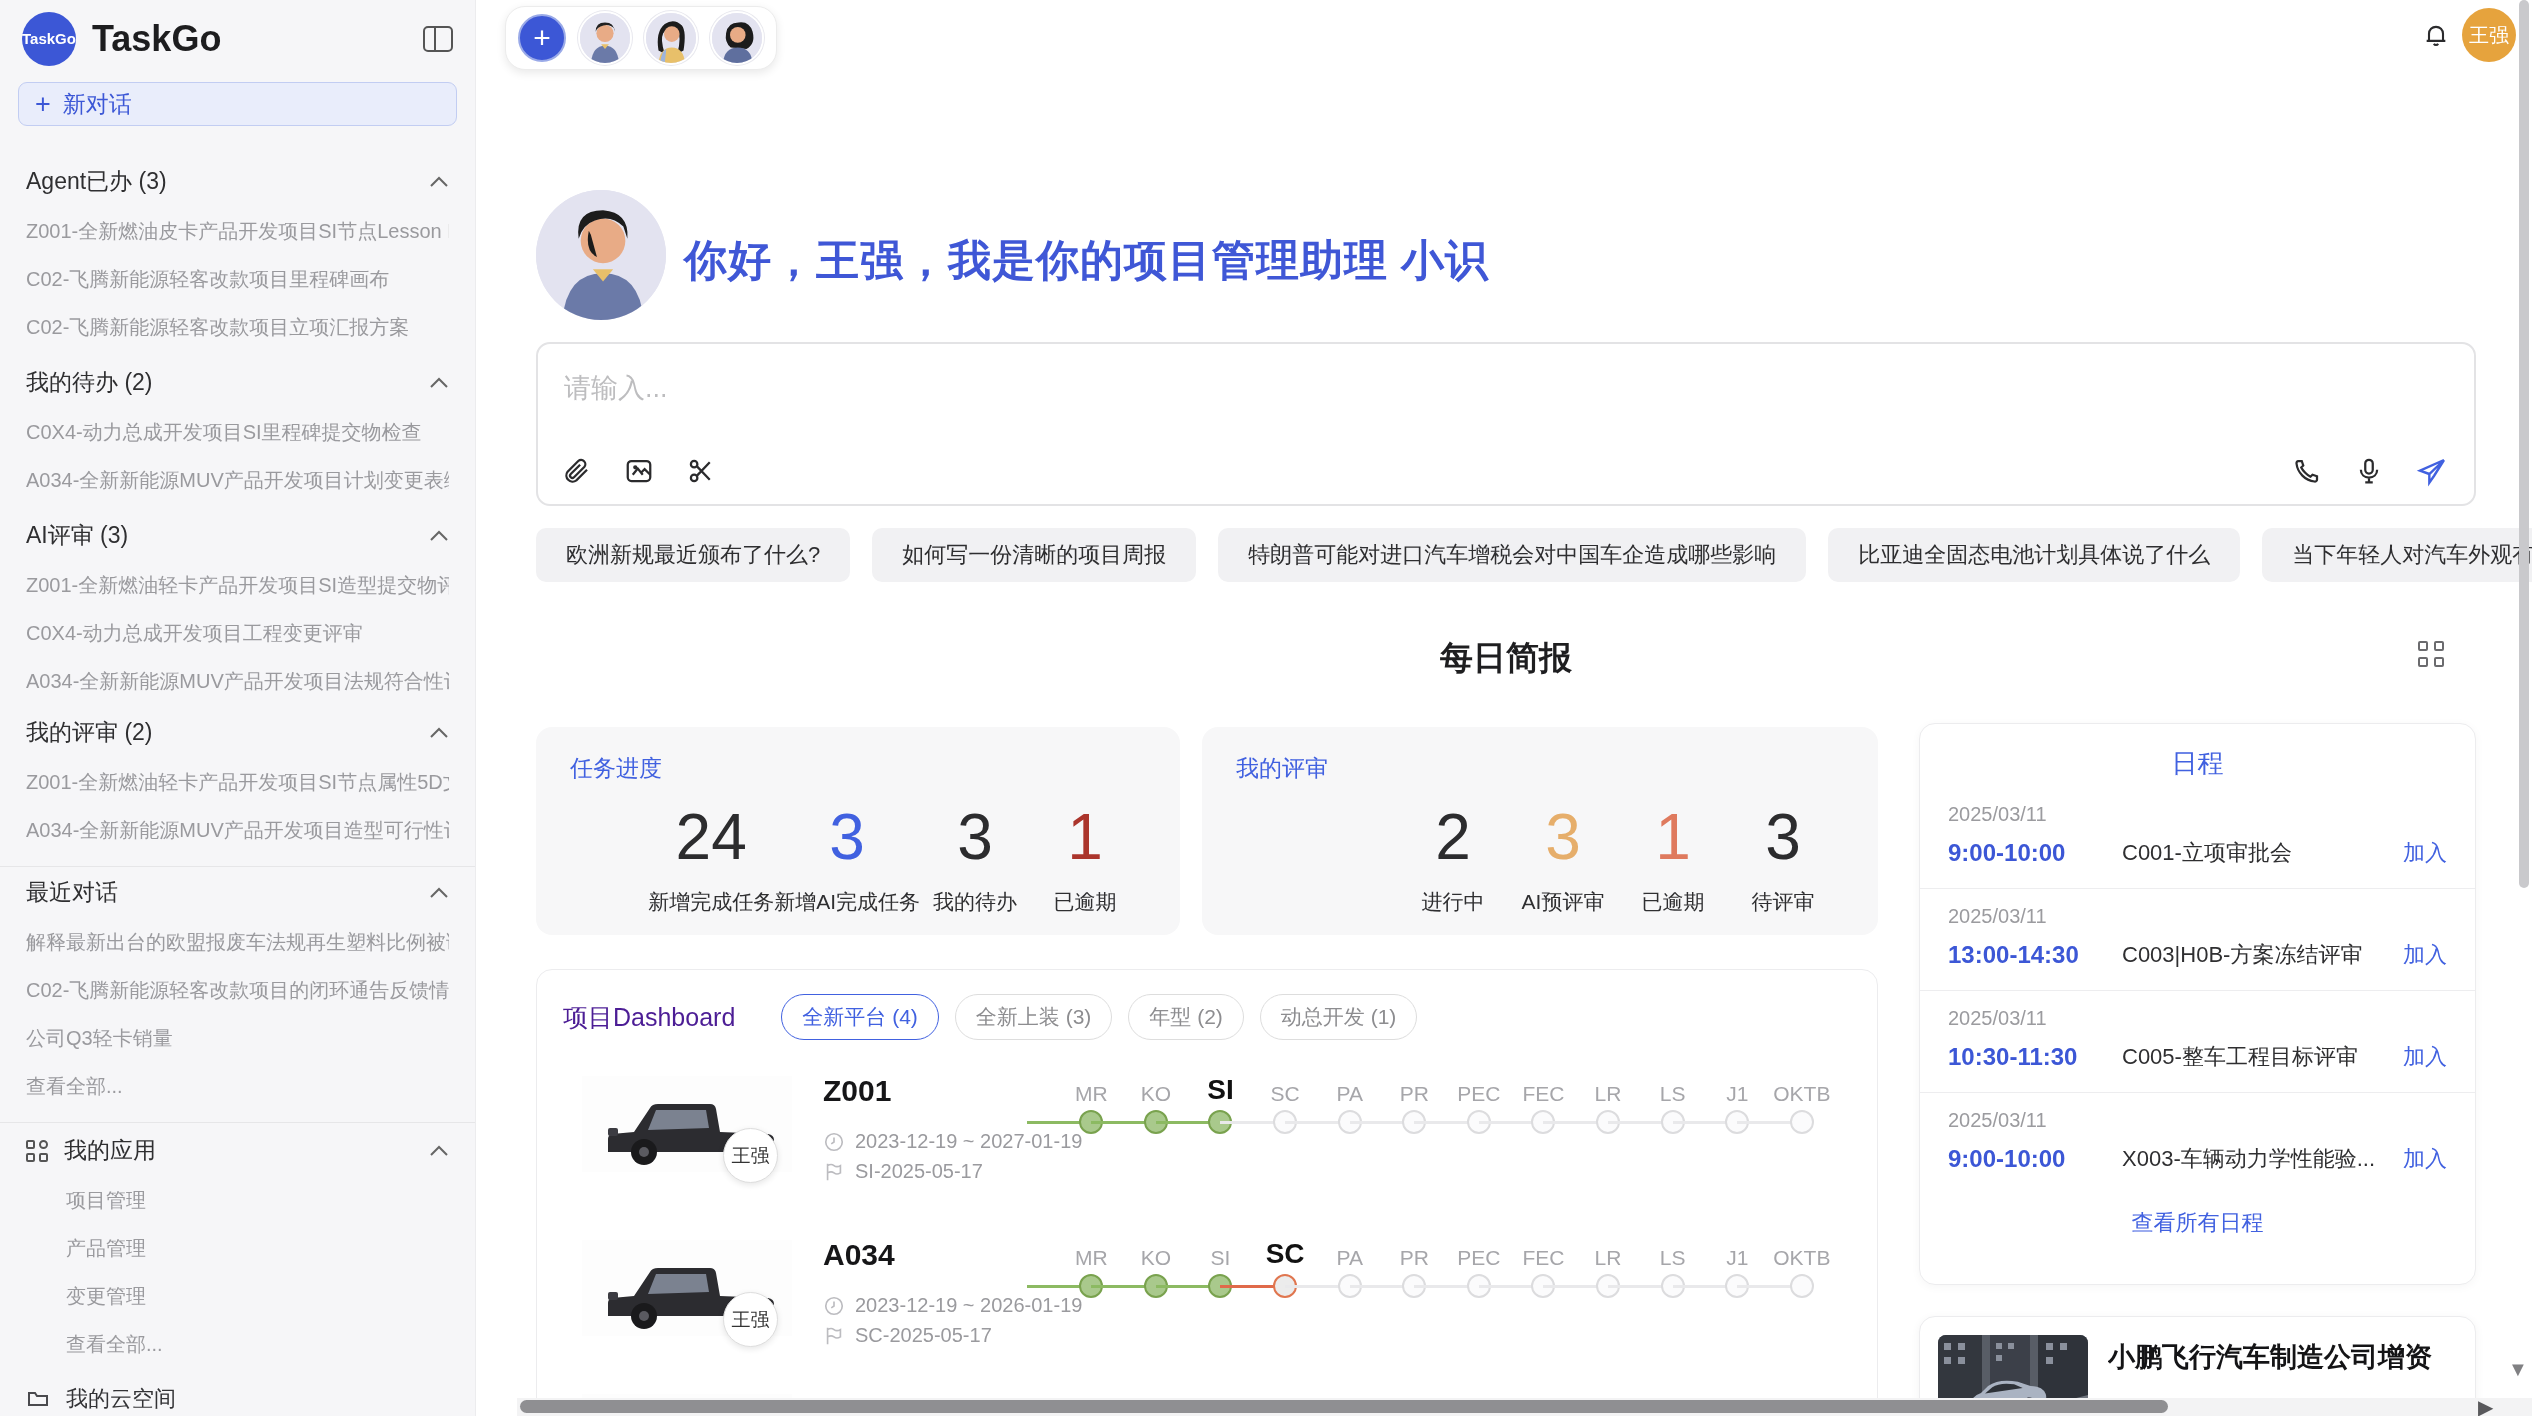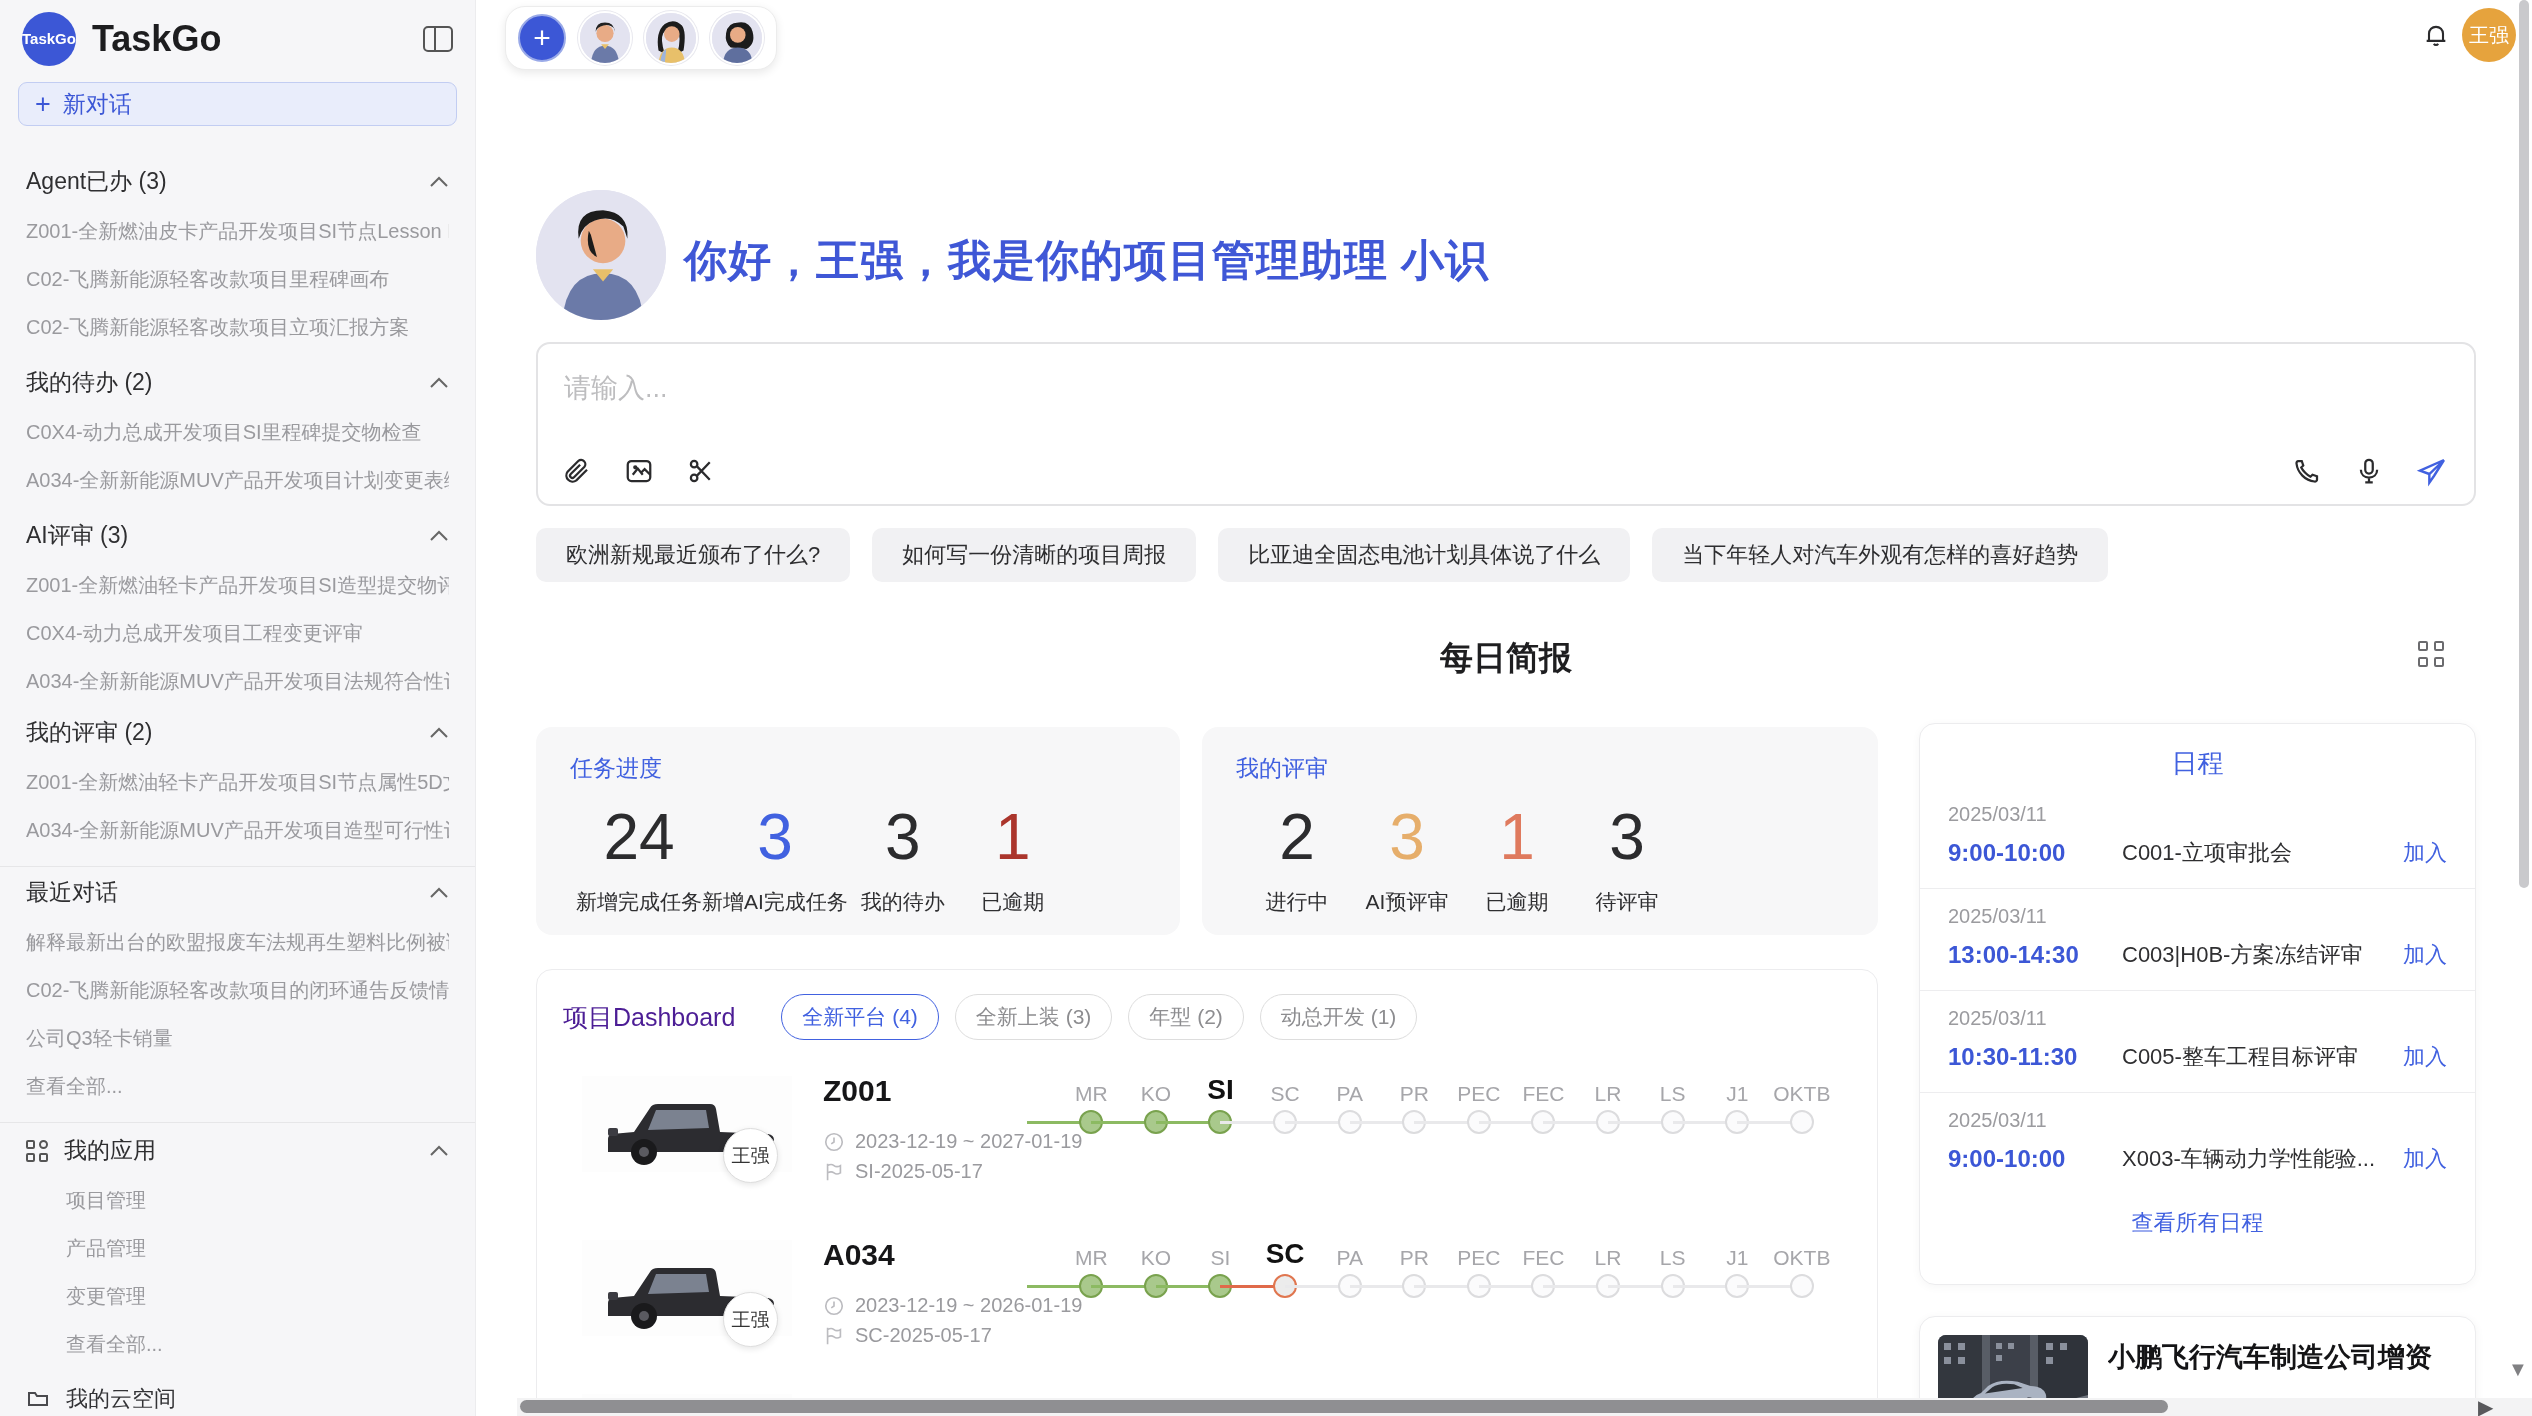--- a/index.html
+++ b/index.html
@@ -64,21 +64,21 @@
   .brief-title { position:absolute; left:536px; top:636px; width:1940px; text-align:center; font-size:33px; font-weight:700; color:#1e1e20; }
   .layout-ic { position:absolute; left:2418px; top:641px; width:26px; height:26px; cursor:pointer; }
   .layout-ic i { position:absolute; width:10px; height:10px; border:2px solid #6b6b6e; border-radius:2px; }
   .layout-ic i:nth-child(1){left:0;top:0;} .layout-ic i:nth-child(2){right:0;top:0;}
   .layout-ic i:nth-child(3){left:0;bottom:0;} .layout-ic i:nth-child(4){right:0;bottom:0;}
 
   .stat-card { position:absolute; top:727px; height:208px; background:#f7f7f8; border-radius:16px; padding:26px 34px; }
   .stat-card.a { left:536px; width:644px; }
   .stat-card.b { left:1202px; width:676px; }
   .stat-card-title { font-size:23px; color:#4161e0; }
-  .stat-row { display:flex; justify-content:flex-start; margin-top:18px; padding:0 6px; }
+  .stat-row { display:flex; justify-content:flex-end; margin-top:18px; padding:0 6px; }
   .stat { text-align:center; min-width:110px; }
   .stat-value { font-size:64px; font-weight:500; line-height:70px; }
   .stat-value.dark { color:#2c2c2e; } .stat-value.blue { color:#4161e0; }
   .stat-value.red { color:#ab352c; } .stat-value.orange { color:#e6ae6b; } .stat-value.salmon { color:#df7a5e; }
   .stat-label { font-size:21px; color:#2f2f31; margin-top:16px; }
 
   
   .dash-card { position:absolute; left:536px; top:969px; width:1342px; height:460px; background:#fff; border:1px solid #ececee; border-radius:16px; overflow:hidden; }
   .dash-head { display:flex; align-items:center; padding:24px 26px 10px 26px; }
   .dash-title { font-size:25px; color:#4c1d95; }
@@ -357,20 +357,21 @@
       <span class="cicon blue"><svg viewBox="0 0 24 24" width="32" height="32" fill="none" stroke="currentColor" stroke-width="1.8">
             <path d="M21 3 L3 11 L10 13.5 L21 3 M10 13.5 L10 20 L13.6 14.8 L21 3"></path>
           </svg></span>
     </div>
   </div>
 
   <div class="chips">
 
   <button class="chip">欧洲新规最近颁布了什么?</button>
       <button class="chip">如何写一份清晰的项目周报</button>
+      <button class="chip">特朗普可能对进口汽车增税会对中国车企造成哪些影响</button>
       <button class="chip">比亚迪全固态电池计划具体说了什么</button>
       <button class="chip">当下年轻人对汽车外观有怎样的喜好趋势</button>
     </div>
 
   <div class="brief-title">每日简报</div>
   <span class="layout-ic">
       <i></i>
       <i></i>
       <i></i>
       <i></i>

